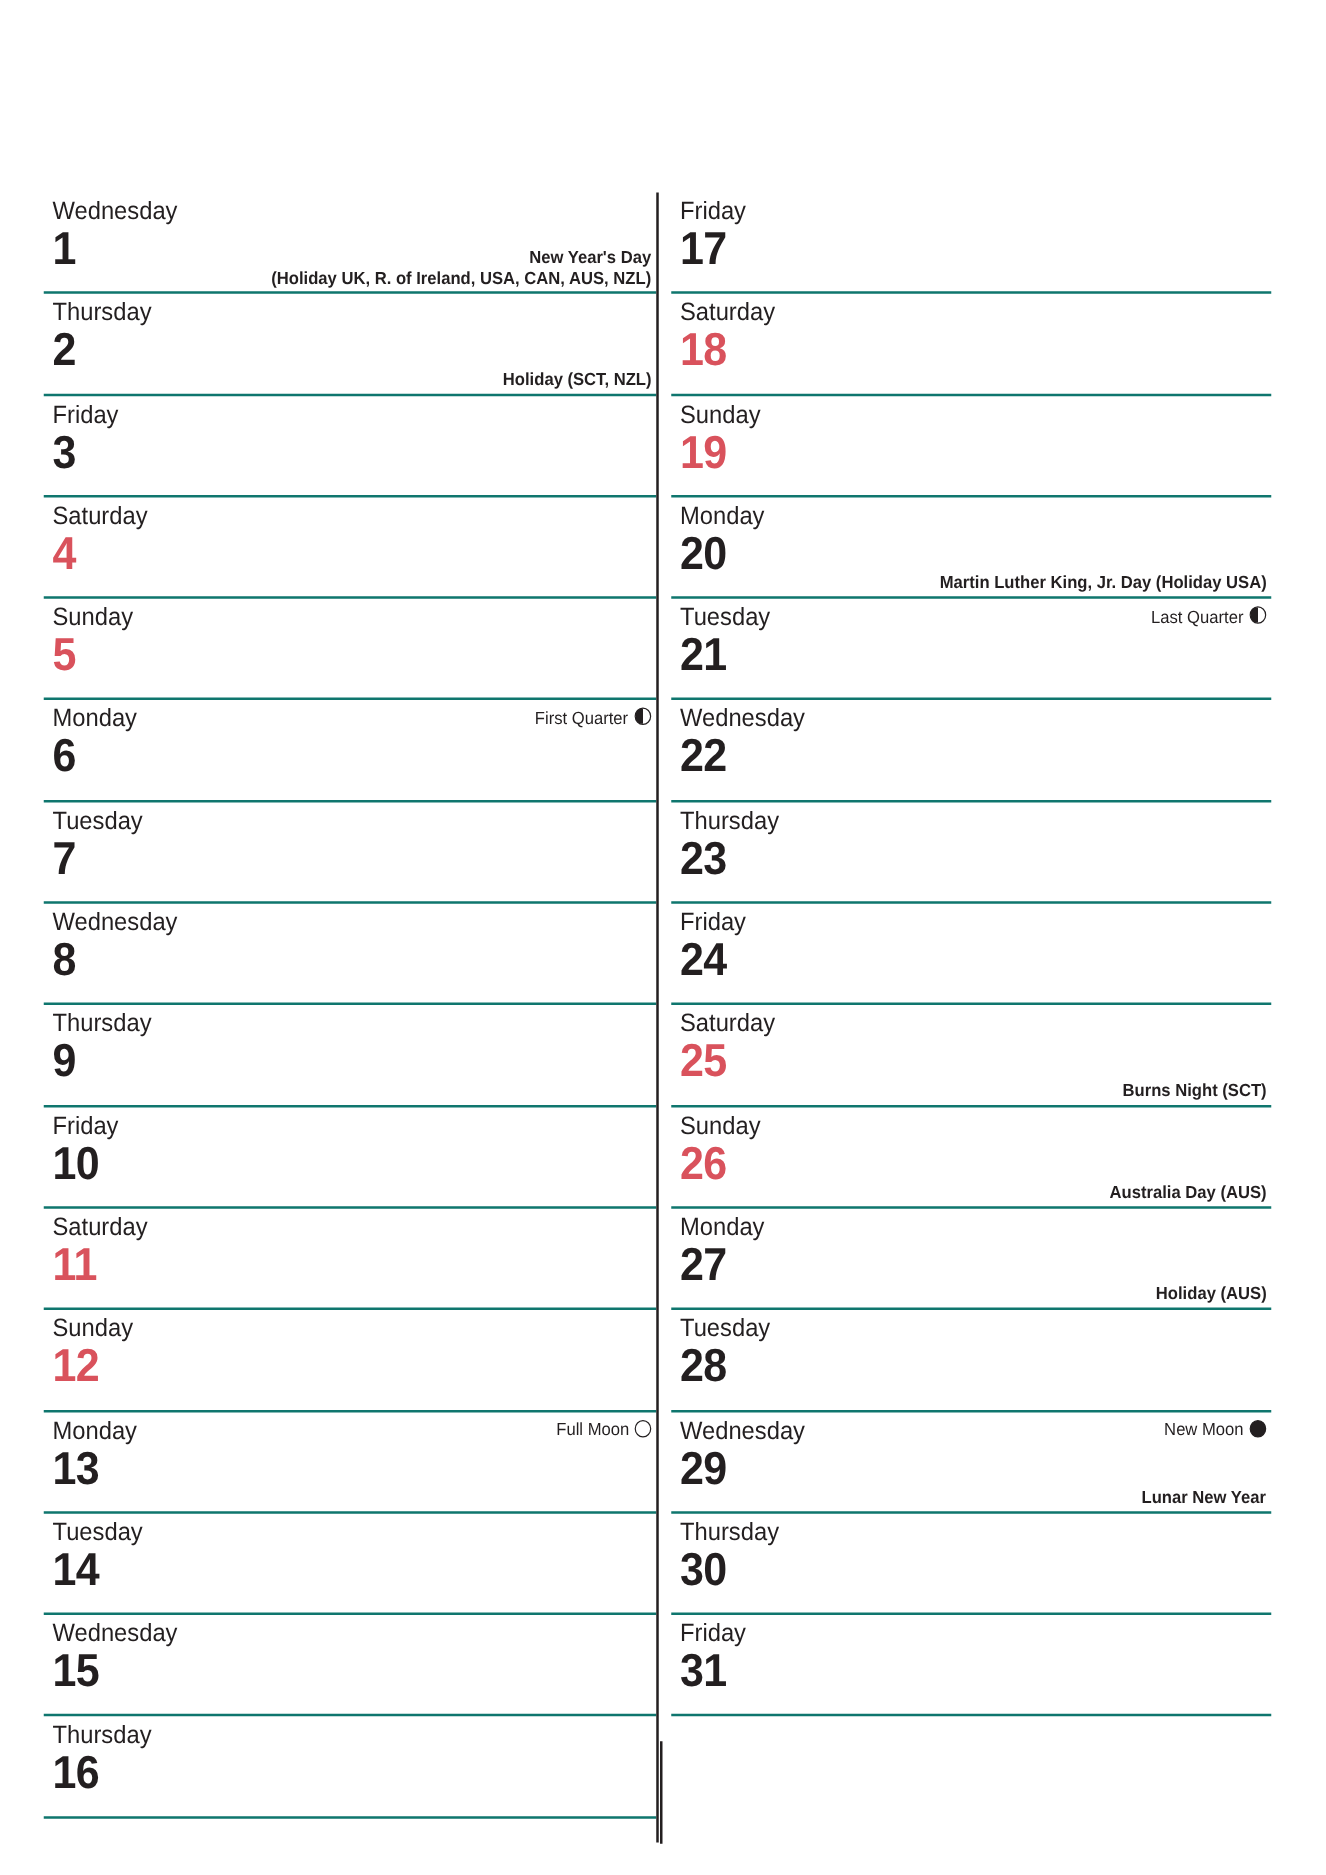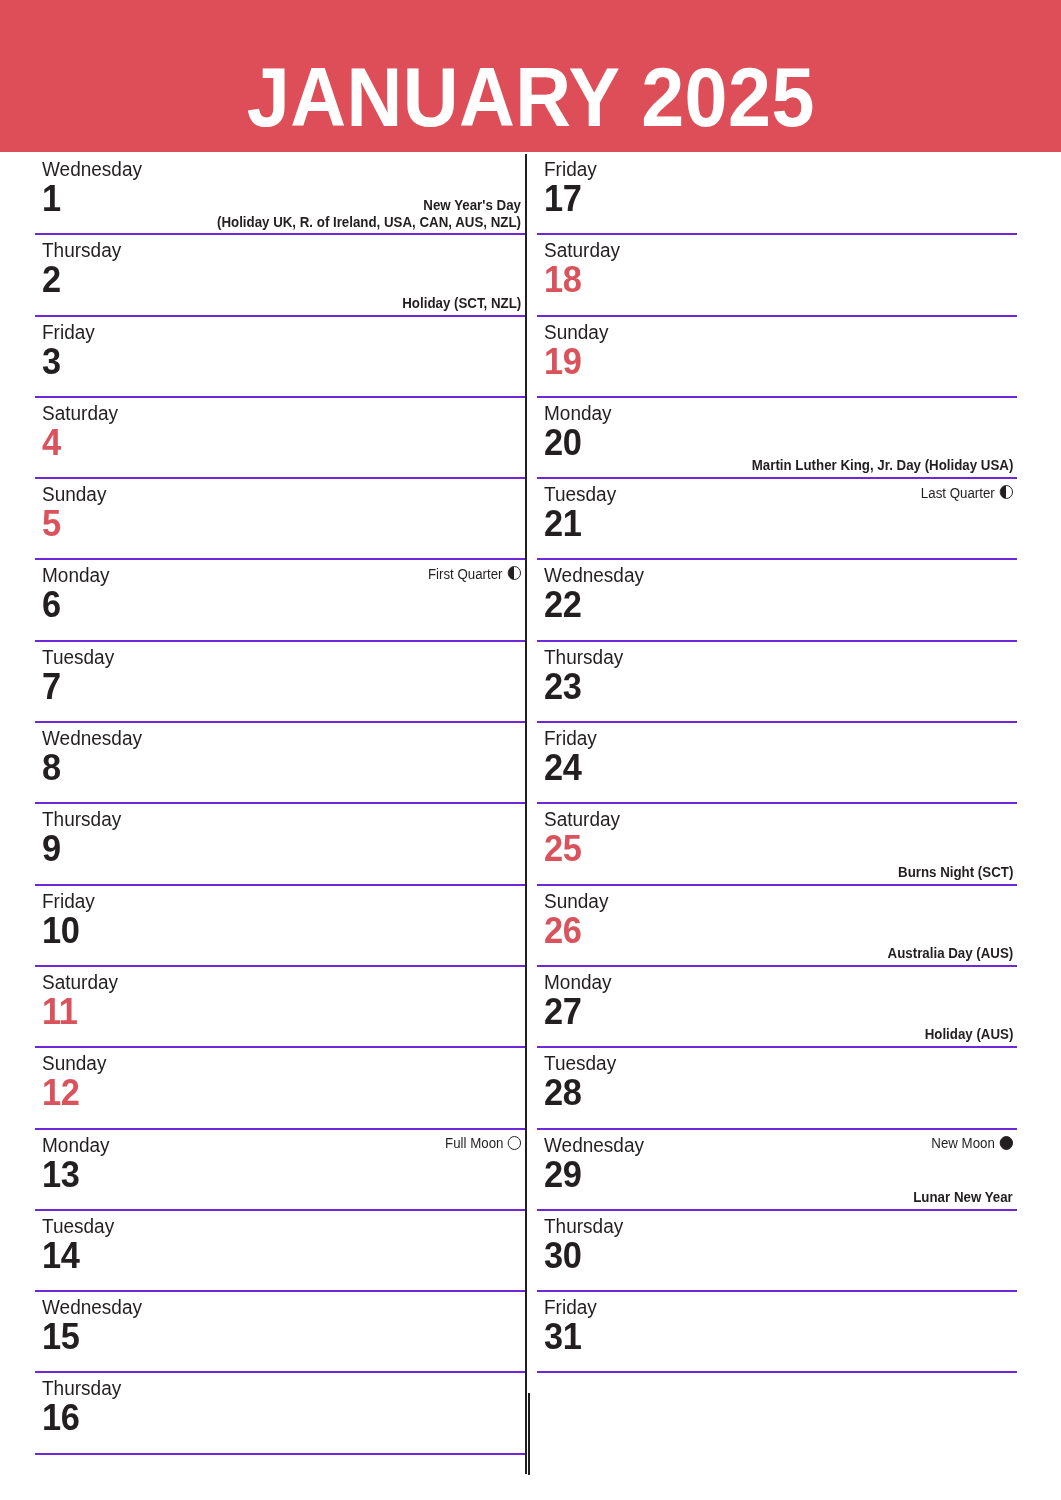--- a/index.html
+++ b/index.html
@@ -67,21 +67,21 @@
     border-left: 2px solid #231f20;
     box-sizing: border-box;
     padding-left: 10px;
     width: 493px;
   }
 
   .day-row {
     position: relative;
     height: 81.3px;
     box-sizing: border-box;
-    border-bottom: 2px solid #6d28d9;
+    border-bottom: 2px solid #0f766e;
     padding-left: 7px;
     padding-right: 2px;
     overflow: hidden;
   }
   .day-row.blank {
     border-bottom: none;
   }
 
   .weekday {
     font-family: "Liberation Sans Narrow", "Liberation Sans", sans-serif;
@@ -174,23 +174,20 @@
     width: 2px;
     height: 82px;
     background: #231f20;
   }
 </style>
 </head>
 <body>
 
 <div class="page">
 
-  <div class="header-band">
-    <div class="month-title">JANUARY 2025</div>
-  </div>
 
   <div class="grid">
     <div class="col col-left" id="col-left">
         <div class="day-row">
           <div class="weekday">Wednesday</div>
           <div class="daynum">1</div>
           <div class="note-bottom"><span>New Year's Day</span><span class="line2">(Holiday UK, R. of Ireland, USA, CAN, AUS, NZL)</span></div>
         </div>
         <div class="day-row">
           <div class="weekday">Thursday</div>

